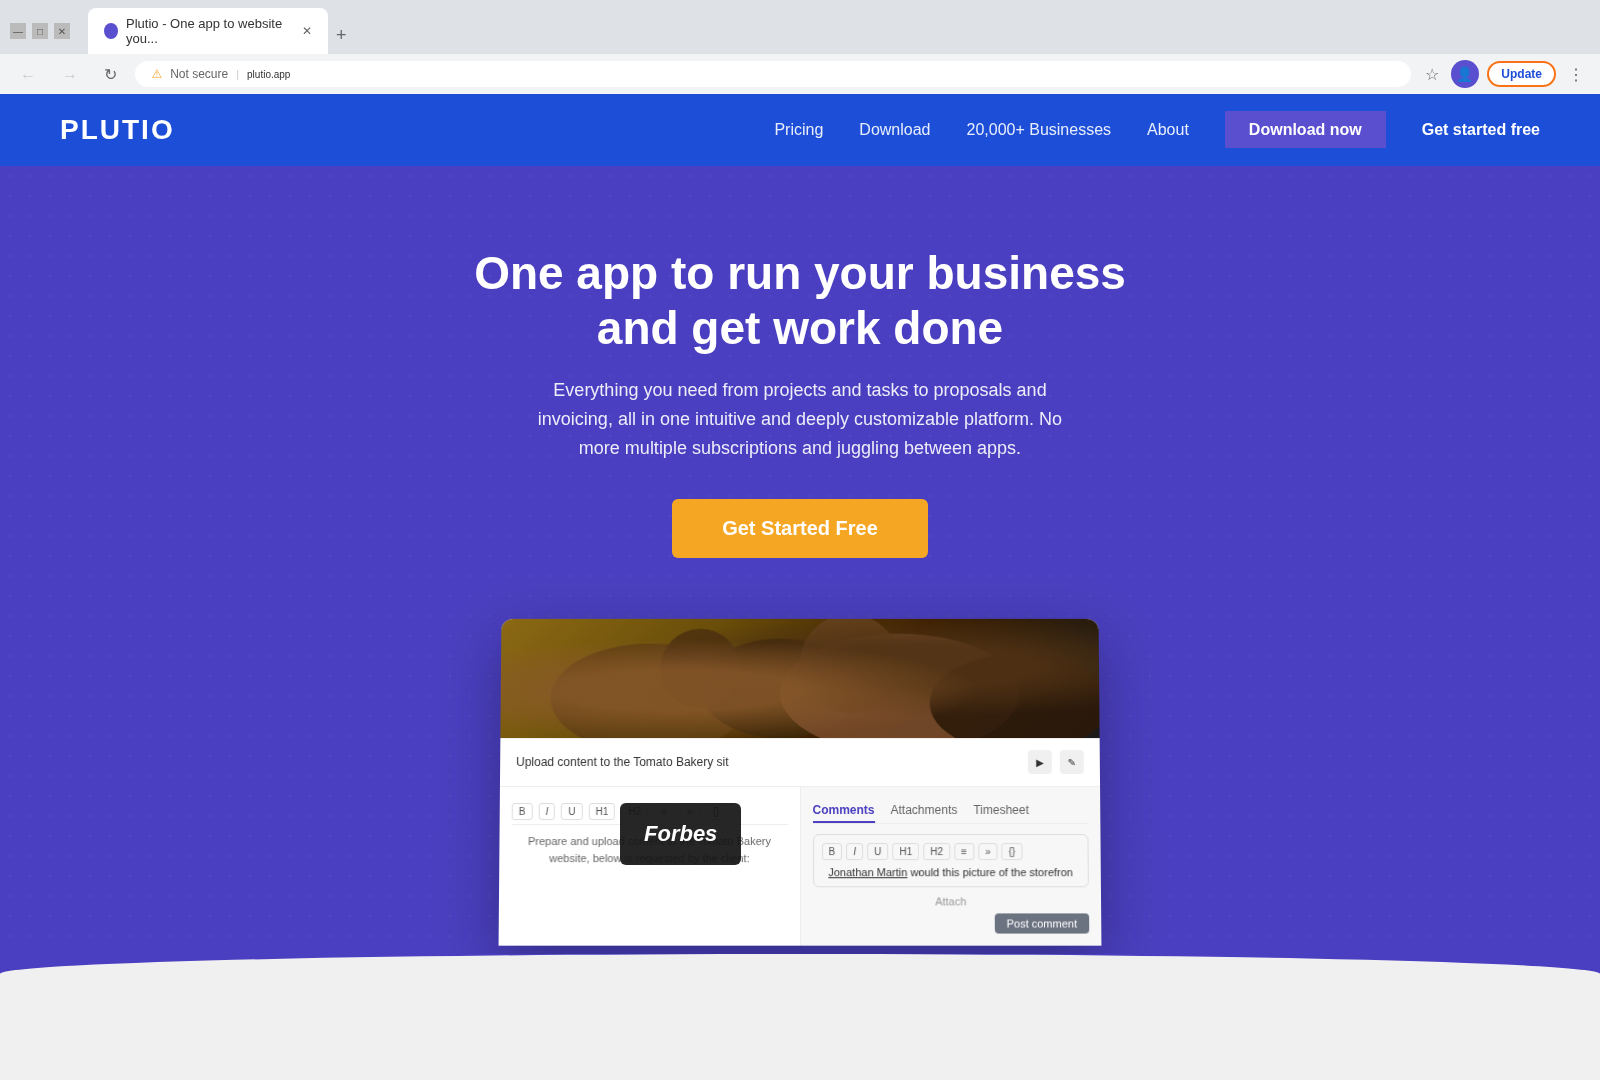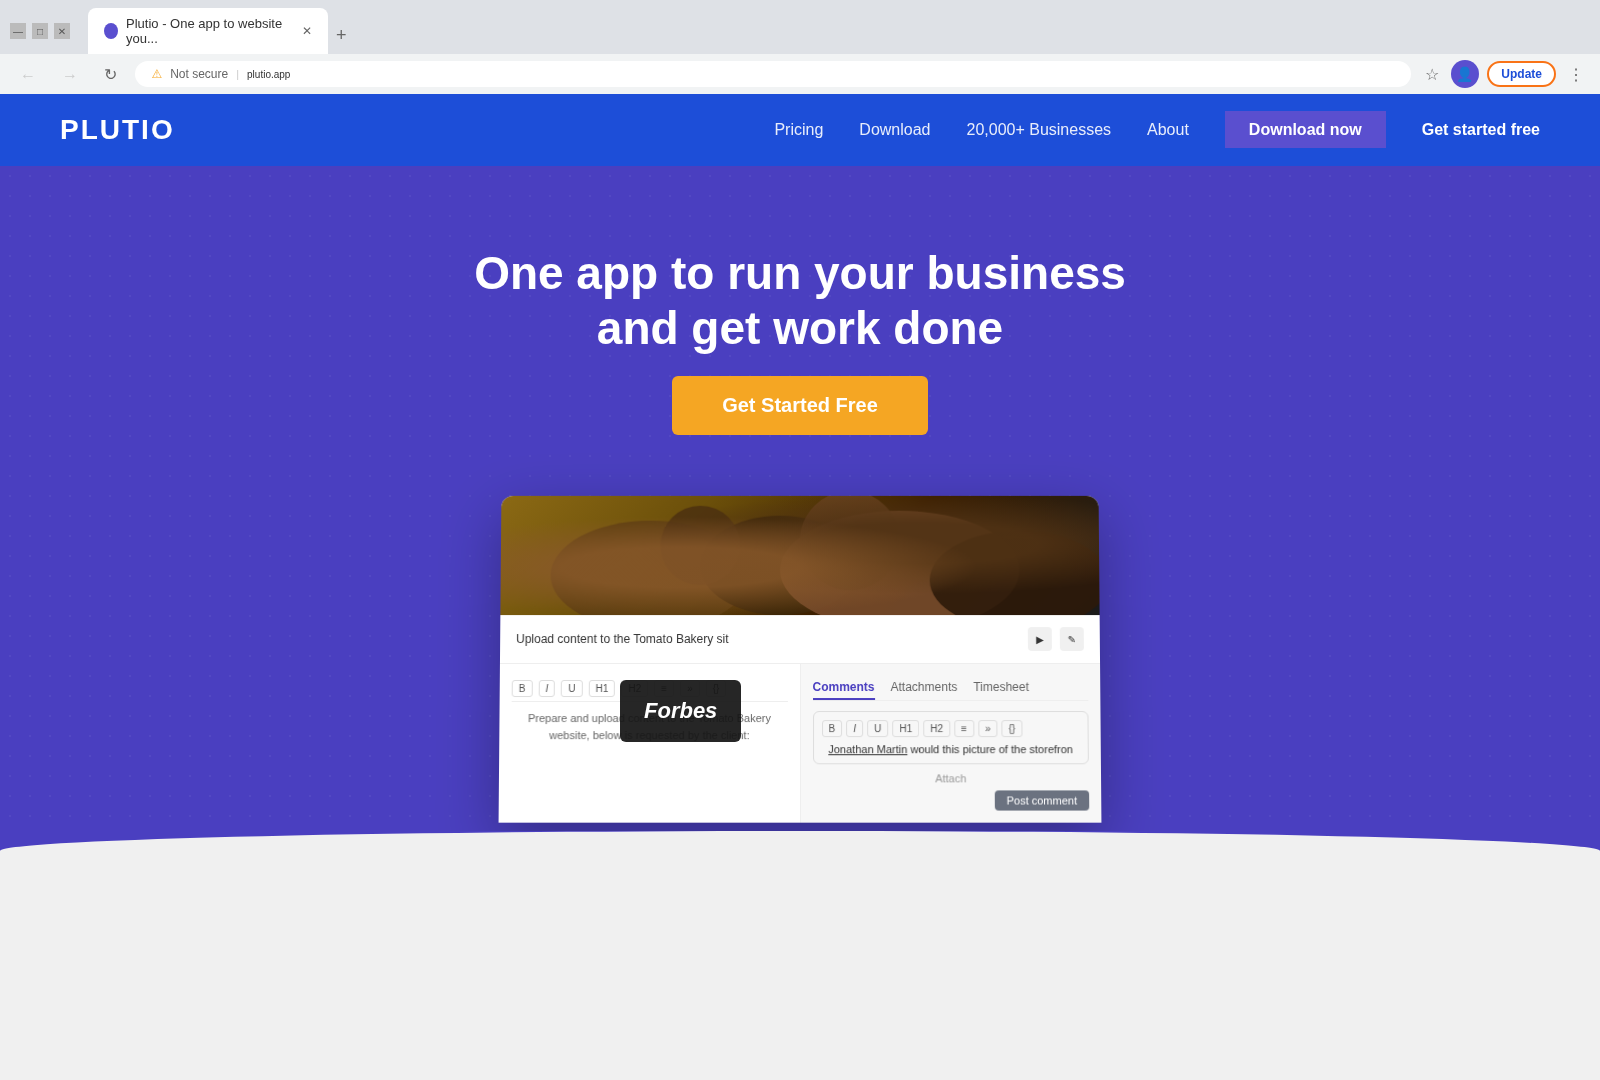--- a/index.html
+++ b/index.html
@@ -456,20 +456,21 @@
       <li><a href="#" class="nav-link">Download</a></li>
       <li><a href="#" class="nav-link">20,000+ Businesses</a></li>
       <li><a href="#" class="nav-link">About</a></li>
       <li><a href="#" class="nav-download nav-link">Download now</a></li>
       <li><a href="#" class="nav-get-started nav-link">Get started free</a></li>
     </ul>
   </nav>
 
   <section class="hero">
     <h1 class="hero-title">One app to run your business and get work done</h1>
+    <p class="hero-subtitle">Everything you need from projects and tasks to proposals and invoicing, all in one intuitive and deeply customizable platform. No more multiple subscriptions and juggling between apps.</p>
     <button class="cta-btn">Get Started Free</button>
 
     <div class="hero-content-wrapper">
       <div class="screenshot-container">
         <div class="app-screenshot">
 
           <div class="app-img-top">
             <div class="bread-overlay"></div>
             
             <svg width="100%" height="100%" viewBox="0 0 600 120">

